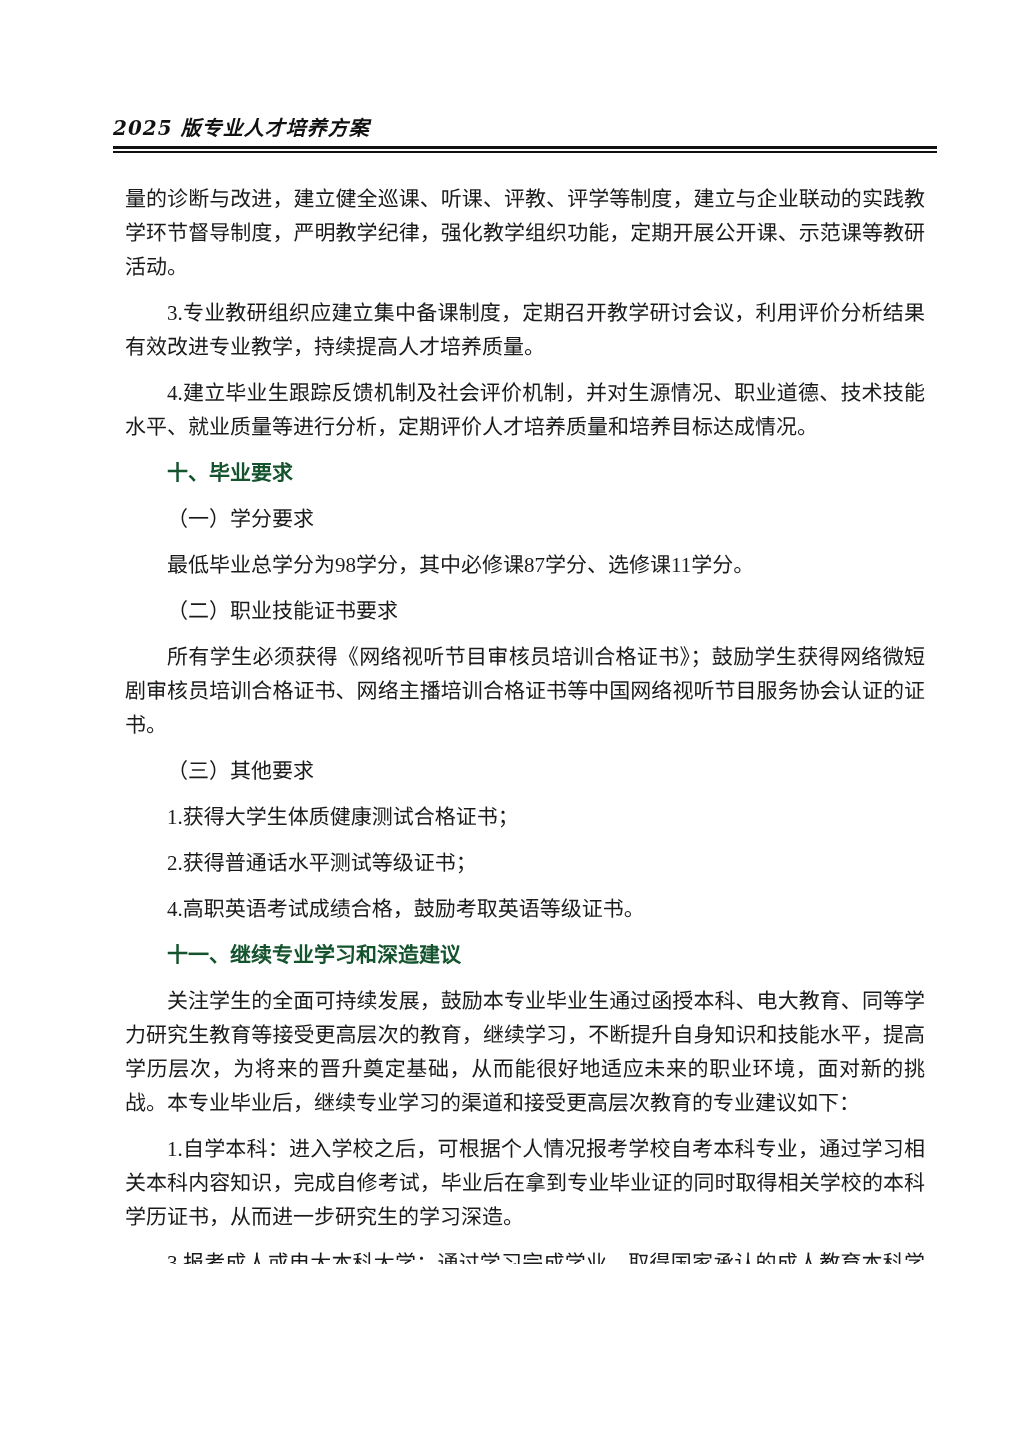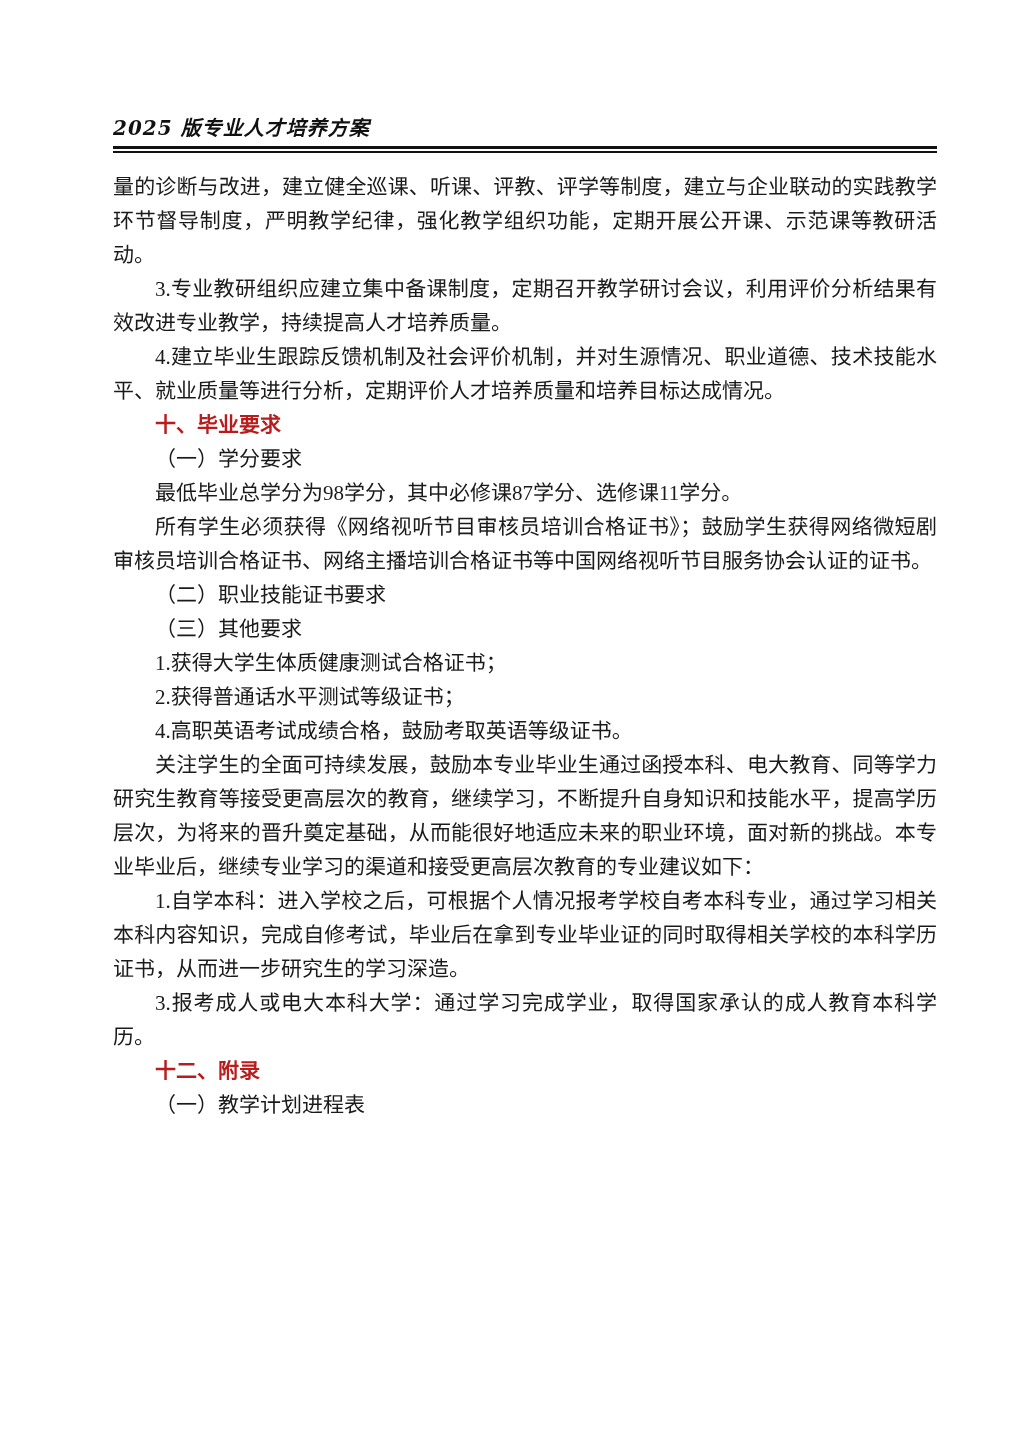--- a/index.html
+++ b/index.html
@@ -48,31 +48,31 @@
     position: absolute;
     top: 170px;
     left: 113px;
     width: 824px;
     font-size: 21px;
     line-height: 34px;
     text-align: justify;
     text-justify: inter-character;
   }
   .body-text p {
-    margin: 0;
+    margin: 12px;
     text-align: justify;
     text-align-last: left;
   }
   .para-indent { text-indent: 2em; }
   .para-flush  { text-indent: 0; }
   .heading {
     font-family: Liberation Serif, serif;
     font-weight: bold;
     text-indent: 2em;
-    color: #b91c1c;
+    color: #14532d;
   }
   
   .footer {
     position: absolute;
     top: 1374px;
     left: 121px;
     font-family: Liberation Mono, monospace;
     font-size: 11px;
     color: #a16207;
   }
@@ -87,26 +87,27 @@
   </div>
   <div class="header-rule"></div>
 
   <div class="body-text">
     <p class="para-flush">量的诊断与改进，建立健全巡课、听课、评教、评学等制度，建立与企业联动的实践教学环节督导制度，严明教学纪律，强化教学组织功能，定期开展公开课、示范课等教研活动。</p>
     <p class="para-indent">3.专业教研组织应建立集中备课制度，定期召开教学研讨会议，利用评价分析结果有效改进专业教学，持续提高人才培养质量。</p>
     <p class="para-indent">4.建立毕业生跟踪反馈机制及社会评价机制，并对生源情况、职业道德、技术技能水平、就业质量等进行分析，定期评价人才培养质量和培养目标达成情况。</p>
     <p class="heading">十、毕业要求</p>
     <p class="para-indent">（一）学分要求</p>
     <p class="para-indent">最低毕业总学分为98学分，其中必修课87学分、选修课11学分。</p>
+    <p class="para-indent">（二）职业技能证书要求</p>
     <p class="para-indent">所有学生必须获得《网络视听节目审核员培训合格证书》；鼓励学生获得网络微短剧审核员培训合格证书、网络主播培训合格证书等中国网络视听节目服务协会认证的证书。</p>
-    <p class="para-indent">（二）职业技能证书要求</p>
     <p class="para-indent">（三）其他要求</p>
     <p class="para-indent">1.获得大学生体质健康测试合格证书；</p>
     <p class="para-indent">2.获得普通话水平测试等级证书；</p>
     <p class="para-indent">4.高职英语考试成绩合格，鼓励考取英语等级证书。</p>
+    <p class="heading">十一、继续专业学习和深造建议</p>
     <p class="para-indent">关注学生的全面可持续发展，鼓励本专业毕业生通过函授本科、电大教育、同等学力研究生教育等接受更高层次的教育，继续学习，不断提升自身知识和技能水平，提高学历层次，为将来的晋升奠定基础，从而能很好地适应未来的职业环境，面对新的挑战。本专业毕业后，继续专业学习的渠道和接受更高层次教育的专业建议如下：</p>
     <p class="para-indent">1.自学本科：进入学校之后，可根据个人情况报考学校自考本科专业，通过学习相关本科内容知识，完成自修考试，毕业后在拿到专业毕业证的同时取得相关学校的本科学历证书，从而进一步研究生的学习深造。</p>
     <p class="para-indent">3.报考成人或电大本科大学：通过学习完成学业，取得国家承认的成人教育本科学历。</p>
     <p class="heading">十二、附录</p>
     <p class="para-indent">（一）教学计划进程表</p>
   </div>
 
   <div class="footer">16</div>
 
 </div>

